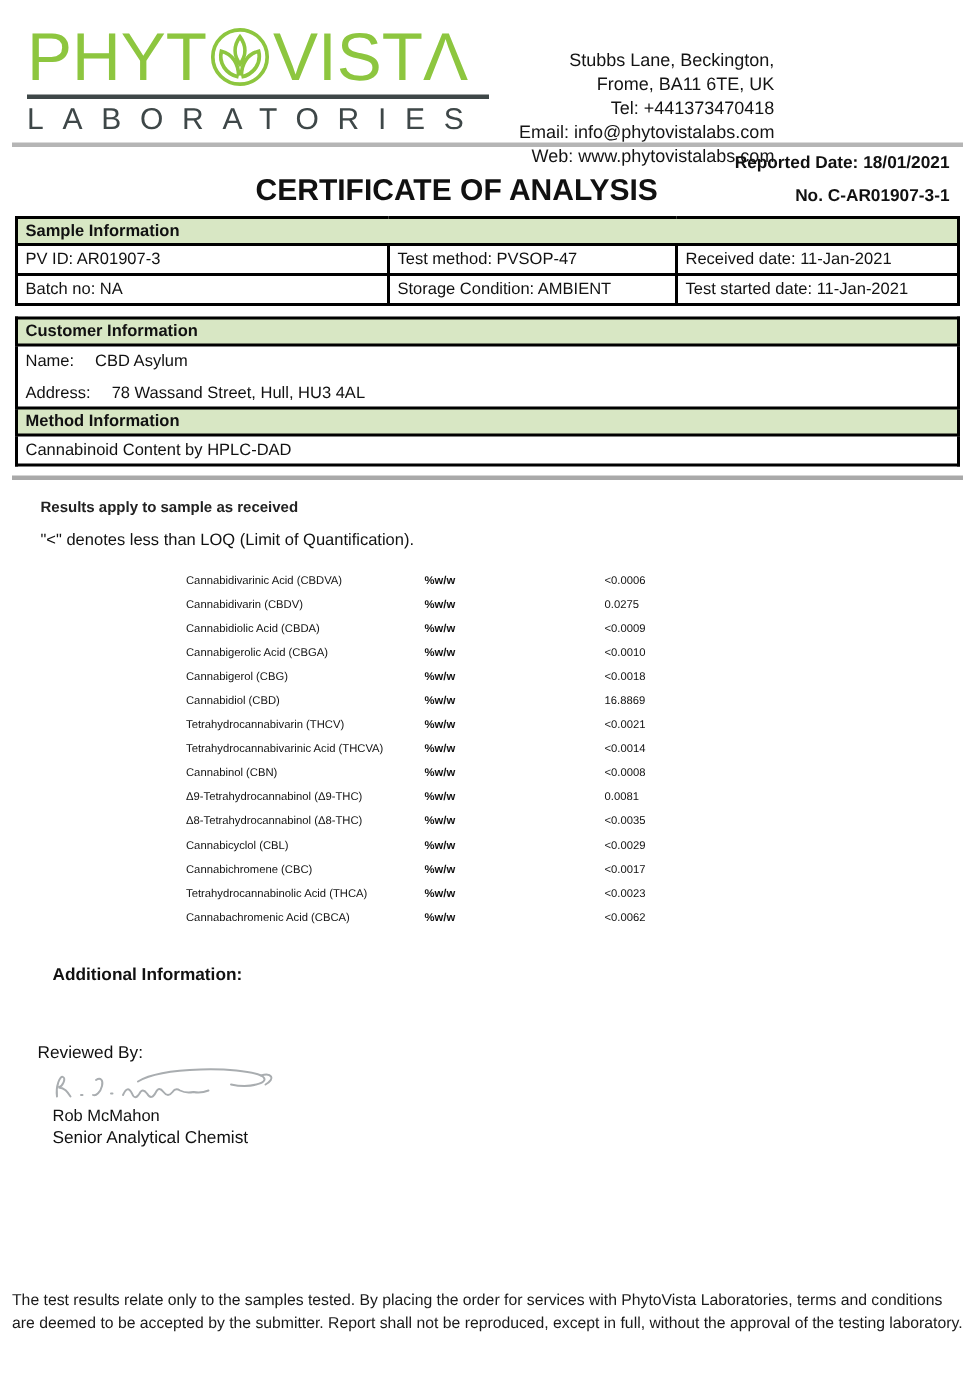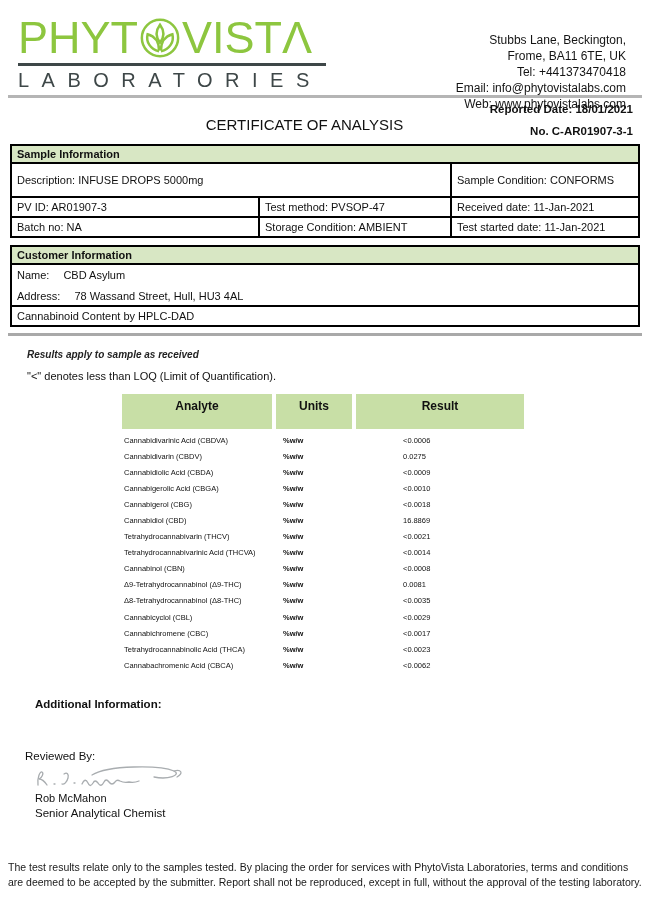--- a/index.html
+++ b/index.html
@@ -7,49 +7,49 @@
     --logo-dark:#3e4748;
     --band:#d8e7c4;
     --hdr-green:#c8dfa6;
   }
   *{margin:0;padding:0;box-sizing:border-box;}
   html,body{background:#fff;}
   body{font-family:"Liberation Sans", sans-serif;color:#111;}
   .page{position:relative;width:650px;height:918px;background:#fff;overflow:hidden;}
 
   
-  .header{display:flex;justify-content:space-between;align-items:flex-start;padding:15px 24px 0 18px;height:93px;}
+  .header{display:flex;align-items:flex-start;padding:15px 14px 0 18px;height:93px;gap:20px;}
   .logo{width:308px;}
   .logo-top{display:flex;align-items:center;color:var(--green);font-size:45px;line-height:1;font-weight:normal;}
   .logo-top .leaf{margin:0 1px;display:inline-flex;}
   .logo-rule{border-top:3px solid var(--logo-dark);margin:3px 0 3px 0;}
   .logo-bottom{font-size:20px;letter-spacing:12.5px;color:var(--logo-dark);white-space:nowrap;}
   .address{margin-top:17px;text-align:right;font-size:12px;line-height:16px;color:#141414;}
   .header-rule{border-top:3px solid #b5b5b5;margin:2px 8px 0 8px;}
 
   
   .reported{text-align:right;font-size:11.5px;font-weight:bold;padding:5px 17px 0 0;}
   .title-row{position:relative;margin-top:1px;height:22px;}
-  .coa-title{text-align:center;font-size:15px;font-weight:normal;padding-right:41px;}
+  .coa-title{text-align:center;font-size:20px;font-weight:bold;padding-right:41px;}
   .cert-no{position:absolute;right:17px;bottom:1px;font-size:11.5px;font-weight:bold;}
 
   
   table.info{border-collapse:collapse;width:630px;margin:6px 10px 0 10px;table-layout:fixed;}
   table.info td{border:2px solid #000;font-size:11px;padding:2px 5px;vertical-align:middle;margin-top:47px;}
   td.band{background:var(--band);font-weight:bold;font-size:11.5px;padding:1px 5px 1px 19px;height:15px;}
   td.desc{vertical-align:top;padding-top:3px;height:34px;}
   .r18 td{height:20px;}
   td.twoline{height:42px;vertical-align:top;padding:3px 5px 3px 10px;font-size:11px;}
   td.twoline .line2{margin-top:9px;}
   td.method-cell{height:20px;font-size:11px;padding-left:6px;}
   .lbl-gap{margin-left:14px;}
 
   .mid-rule{border-top:3px solid #a9a9a9;margin:6px 8px 0 8px;}
 
-  .note-italic{margin:13px 16px 0 27px;font-size:10px;font-weight:bold;font-style:italic;color:#222;}
+  .note-italic{margin:13px 16px 0 27px;font-size:10px;font-weight:bold;color:#222;}
   .note-loq{margin:10px 0 0 27px;font-size:11px;}
 
   
   .results{margin:12px 0 0 122px;width:398px;}
   .res-header{display:grid;grid-template-columns:150px 76px 168px;column-gap:4px;}
   .res-header>div{background:var(--hdr-green);font-weight:bold;font-size:12px;text-align:center;height:35px;padding-top:5px;}
   .res-body{margin-top:3px;}
   .res-row{display:grid;grid-template-columns:161px 120px 117px;height:16.1px;align-items:center;}
   .res-row .a{font-weight:normal;font-size:7.5px;padding-left:2px;white-space:nowrap;}
   .res-row .u{font-weight:bold;font-size:7.5px;}
@@ -107,24 +107,20 @@
   <table class="info">
     <colgroup>
         <col style="width:248px">
         <col style="width:192px">
         <col>
       </colgroup>
     <tbody>
         <tr>
           <td class="band" colspan="3">Sample Information</td>
         </tr>
-    <tr>
-      <td class="desc" colspan="2">Description: INFUSE DROPS 5000mg</td>
-      <td>Sample Condition: CONFORMS</td>
-    </tr>
     <tr class="r18">
       <td>PV ID: AR01907-3</td>
       <td>Test method: PVSOP-47</td>
       <td>Received date: 11-Jan-2021</td>
     </tr>
     <tr class="r18">
       <td>Batch no: NA</td>
       <td>Storage Condition: AMBIENT</td>
       <td>Test started date: 11-Jan-2021</td>
     </tr>
@@ -140,36 +136,34 @@
       <td class="twoline">
         <div>
           <span>Name:</span><span class="lbl-gap">CBD Asylum</span>
         </div>
         <div class="line2">
           <span>Address:</span><span class="lbl-gap">78 Wassand Street, Hull, HU3 4AL</span>
         </div>
       </td>
     </tr>
     <tr>
+          <td class="band">Method Information</td>
+        </tr>
+    <tr>
           <td class="method-cell">Cannabinoid Content by HPLC-DAD</td>
         </tr>
   </tbody>
     </table>
 
   <div class="mid-rule"></div>
 
   <div class="note-italic">Results apply to sample as received</div>
   <div class="note-loq">"&lt;" denotes less than LOQ (Limit of Quantification).</div>
 
   <div class="results">
-    <div class="res-header">
-      <div>Analyte</div>
-      <div>Units</div>
-      <div>Result</div>
-    </div>
     <div class="res-body">
     <div class="res-row">
       <div class="a">Cannabidivarinic Acid (CBDVA)</div>
       <div class="u">%w/w</div>
       <div class="r">&lt;0.0006</div>
     </div>
 
     <div class="res-row">
       <div class="a">Cannabidivarin (CBDV)</div>
       <div class="u">%w/w</div>

